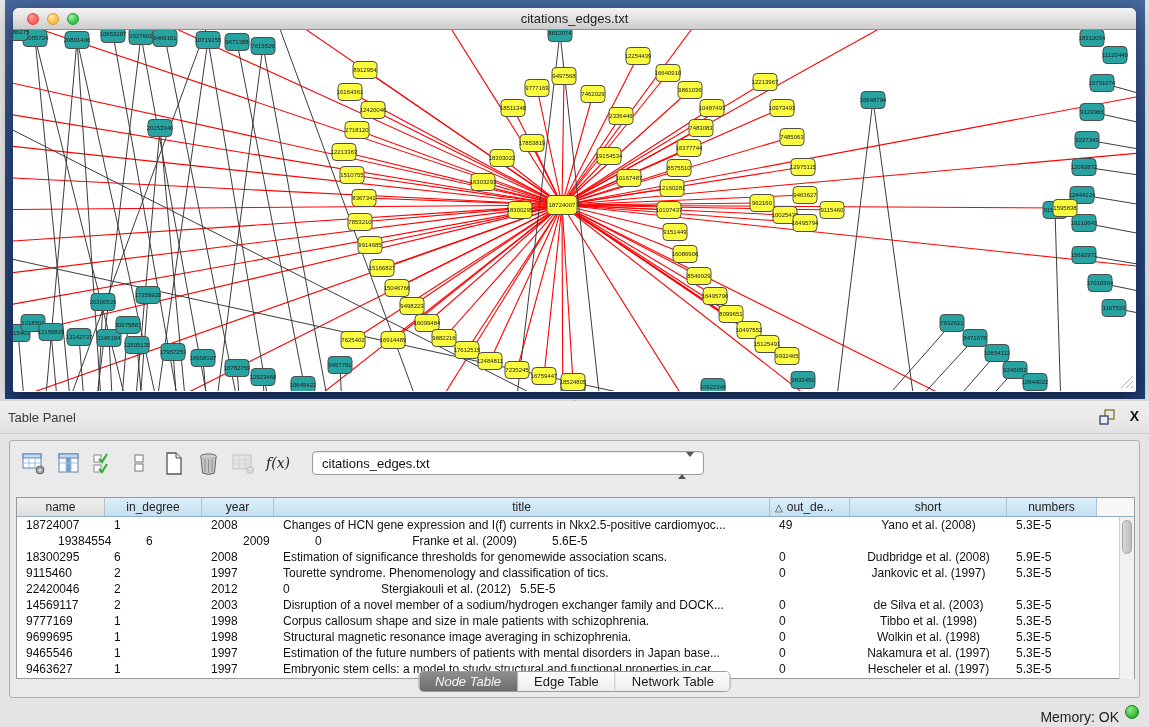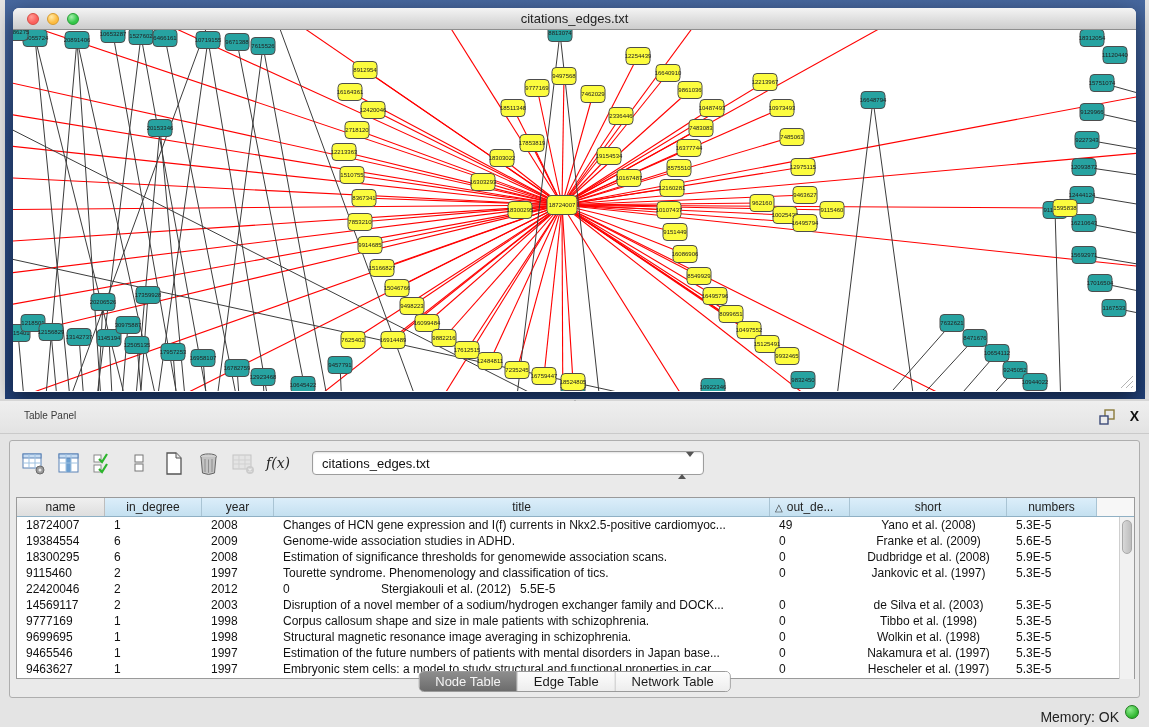--- a/index.html
+++ b/index.html
@@ -23,21 +23,21 @@
   .grip { position:absolute; right:2px; bottom:2px; width:14px; height:14px; opacity:.55; }
 
   
   .divider { position:absolute; left:0; top:399px; width:1149px; height:2px; background:#d6d6d6; }
   .div-caret { position:absolute; left:571px; top:400px; width:0; height:0;
     border-left:4px solid transparent; border-right:4px solid transparent; border-bottom:5px solid #8a8a8a; }
 
   
   .panel-header { position:absolute; left:0; top:401px; width:1149px; height:33px;
     background:linear-gradient(180deg,#efefef,#e3e3e3); border-bottom:1px solid #cacaca; }
-  .panel-title { position:absolute; left:24px; top:9px; font-size:10px; color:#3a3a3a; }
+  .panel-title { position:absolute; left:8px; top:9px; font-size:13px; color:#3a3a3a; }
   .float-icon { position:absolute; right:34px; top:8px; width:16px; height:16px; }
   .close-x { position:absolute; right:10px; top:7px; font-size:14px; font-weight:800; color:#111; cursor:default; }
 
   .panel-box { position:absolute; left:9px; top:440px; width:1131px; height:258px;
     background:#eaeaea; border:1px solid #aeaeae; border-radius:3px; }
 
   
   .toolbar { position:absolute; left:10px; top:5px; height:34px; display:flex; align-items:center; gap:9px; }
   .tbtn { width:26px; height:26px; display:flex; align-items:center; justify-content:center; }
   .fx { font-family:"DejaVu Serif", serif; font-style:italic; font-size:14px; color:#222; }
@@ -61,21 +61,21 @@
   .td { overflow:hidden; white-space:nowrap; padding-left:9px; }
   .td.center { text-align:center; padding-left:0; }
   .vscroll { position:absolute; right:0; top:19px; width:15px; height:162px; background:#f1f1f1; border-left:1px solid #cfcfcf; }
   .vthumb { position:absolute; left:2px; top:3px; width:10px; height:34px; background:linear-gradient(90deg,#d8d8d8,#bdbdbd); border:1px solid #a8a8a8; border-radius:6px; }
 
   
   .tabbar { position:absolute; left:50%; transform:translateX(-50%); bottom:5px; height:21px; display:flex;
     border:1px solid #9a9a9a; border-radius:5px; overflow:hidden; background:#f6f6f6; font-size:13px; }
   .tabseg { padding:0 16px; display:flex; align-items:center; color:#1a1a1a; border-right:1px solid #bdbdbd; background:linear-gradient(180deg,#fdfdfd,#ededed); }
   .tabseg:last-child { border-right:none; }
-  .tabseg.active { background:linear-gradient(180deg,#8d8d8d,#6c6c6c); color:#f4f4f4; }
+  .tabseg.active { background:linear-gradient(180deg,#8d8d8d,#6c6c6c); color:#f4f4f4;font-style:italic; }
 
   
   .statusbar { position:absolute; left:0; top:700px; width:1149px; height:27px; background:#e4e4e4; }
   .mem { position:absolute; right:30px; top:9px; font-size:14px; color:#222; }
   .memdot { position:absolute; right:10px; top:5px; width:14px; height:14px; border-radius:50%;
     background:radial-gradient(circle at 35% 30%,#8cec8c,#2fb52f 70%); border:1px solid #1e7a1e; }
 </style>
 </head>
 <body>
 
@@ -779,24 +779,23 @@
           <div class="trow">
             <div class="td" style="width: 88px;">18724007</div>
             <div class="td" style="width: 97px;">1</div>
             <div class="td" style="width: 72px;">2008</div>
             <div class="td" style="width: 496px;">Changes of HCN gene expression and I(f) currents in Nkx2.5-positive cardiomyoc...</div>
             <div class="td" style="width: 80px;">49</div>
             <div class="td center" style="width: 157px;">Yano et al. (2008)</div>
             <div class="td" style="width: 90px;">5.3E-5</div>
           </div>
           <div class="trow">
-            <div class="td" style="width: 88px;">19384554</div>
+            <div class="td" style="width: 88px; margin-left: 32px;">19384554</div>
             <div class="td" style="width: 97px;">6</div>
             <div class="td" style="width: 72px;">2009</div>
-            <div class="td" style="width: 496px;">Genome-wide association studies in ADHD.</div>
             <div class="td" style="width: 80px;">0</div>
             <div class="td center" style="width: 157px;">Franke et al. (2009)</div>
             <div class="td" style="width: 90px;">5.6E-5</div>
           </div>
           <div class="trow">
             <div class="td" style="width: 88px;">18300295</div>
             <div class="td" style="width: 97px;">6</div>
             <div class="td" style="width: 72px;">2008</div>
             <div class="td" style="width: 496px;">Estimation of significance thresholds for genomewide association scans.</div>
             <div class="td" style="width: 80px;">0</div>

